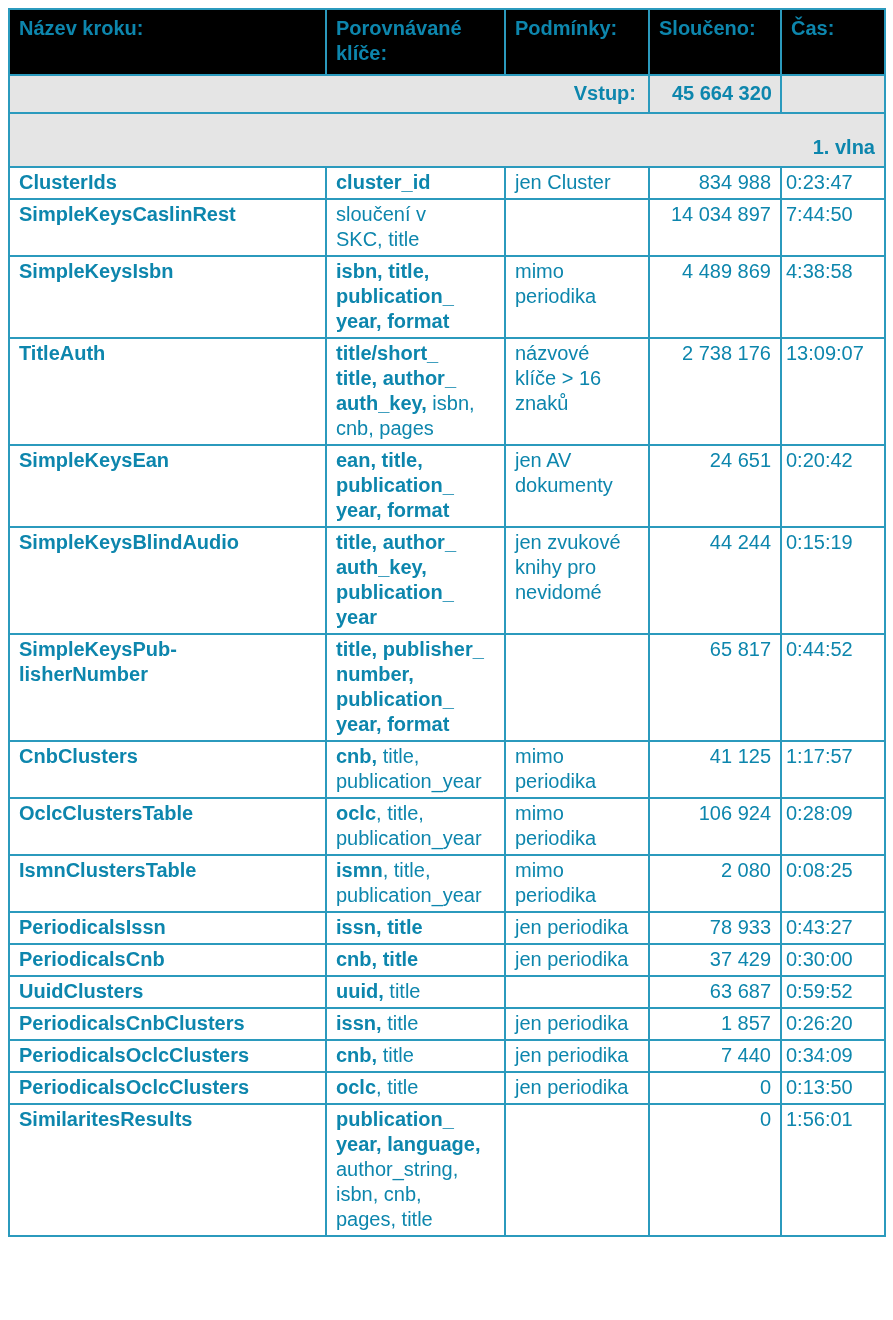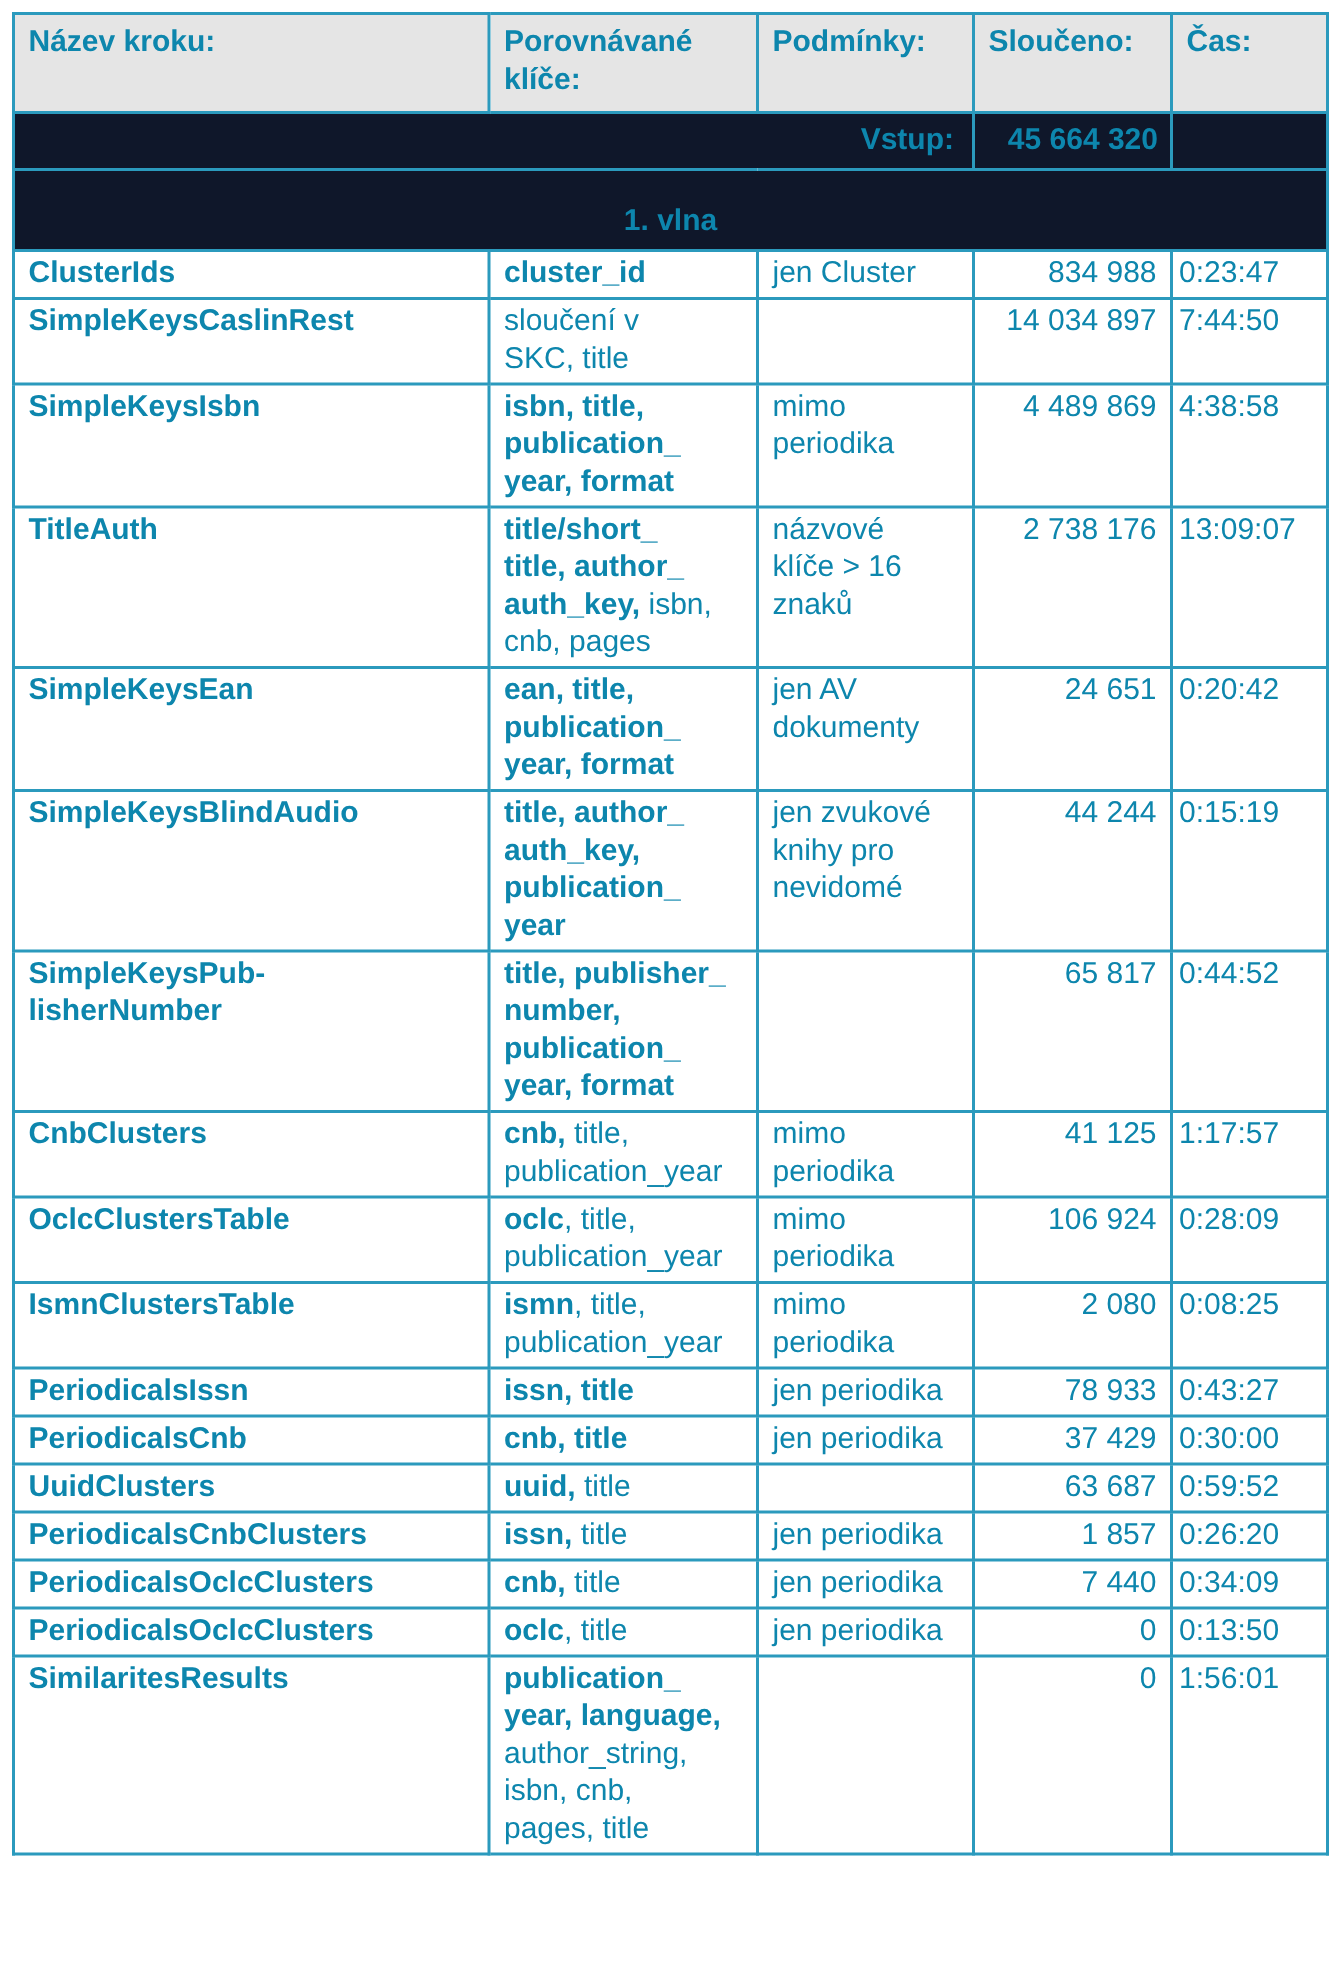--- a/index.html
+++ b/index.html
@@ -31,45 +31,45 @@
   .merge-table th,
   .merge-table td {
     border: 2px solid #2b9abd;
     vertical-align: top;
     color: #0d86ad;
     font-size: 20px;
     line-height: 25px;
     overflow: hidden;
   }
   .merge-table thead th {
-    background: #e5e5e5;
+    background: #000000;
     font-weight: bold;
     text-align: left;
     padding: 6px 9px 0 9px;
     height: 66px;
     box-sizing: border-box;
   }
   
   tr.band td {
-    background: #0f172a;
+    background: #e5e5e5;
     font-weight: bold;
   }
   td.input-label-cell {
     text-align: right;
     padding: 5px 12px 6px 9px;
   }
   td.input-value-cell {
     background: #ffffff;
     text-align: right;
     padding: 5px 8px 6px 8px;
     white-space: nowrap;
   }
   td.input-empty-cell { background: #e0edf4; }
   td.section-cell {
-    text-align: center;
+    text-align: right;
     padding: 21px 9px 6px 9px;
   }
   
   tr.step-row td { background: #ffffff; }
   td.name-cell {
     font-weight: bold;
     white-space: pre-line;
     padding: 2px 9px 3px 9px;
     border-radius: 13px;
   }

